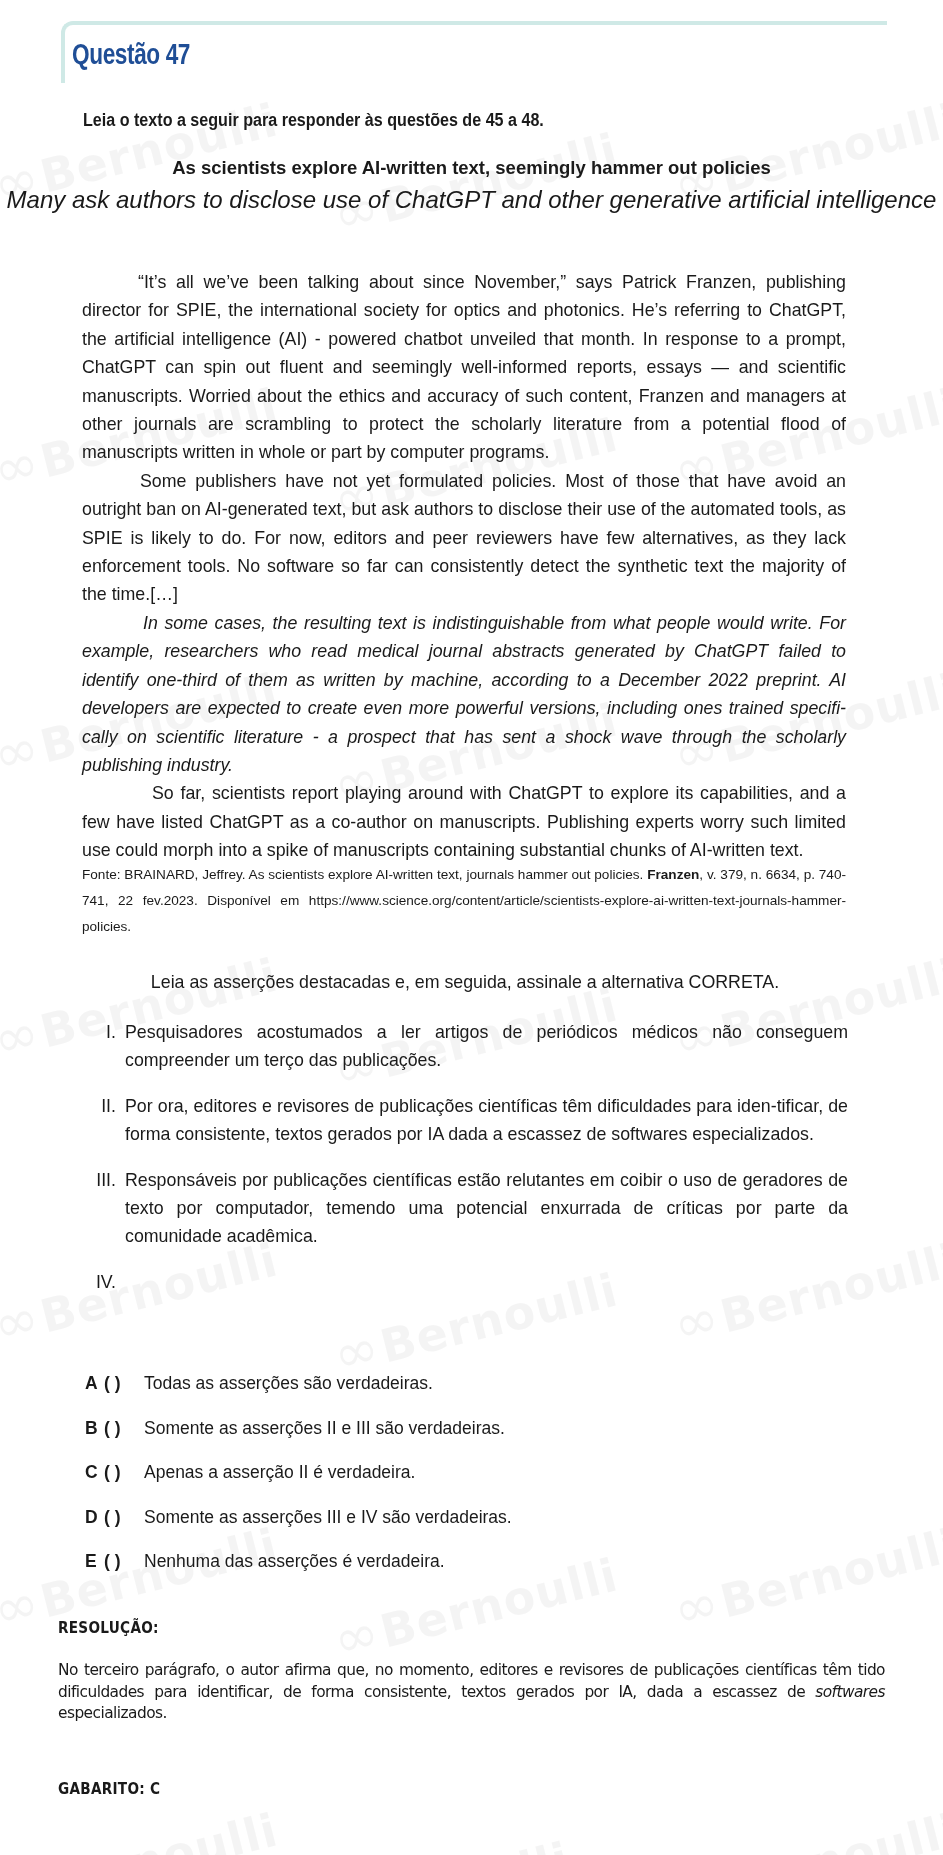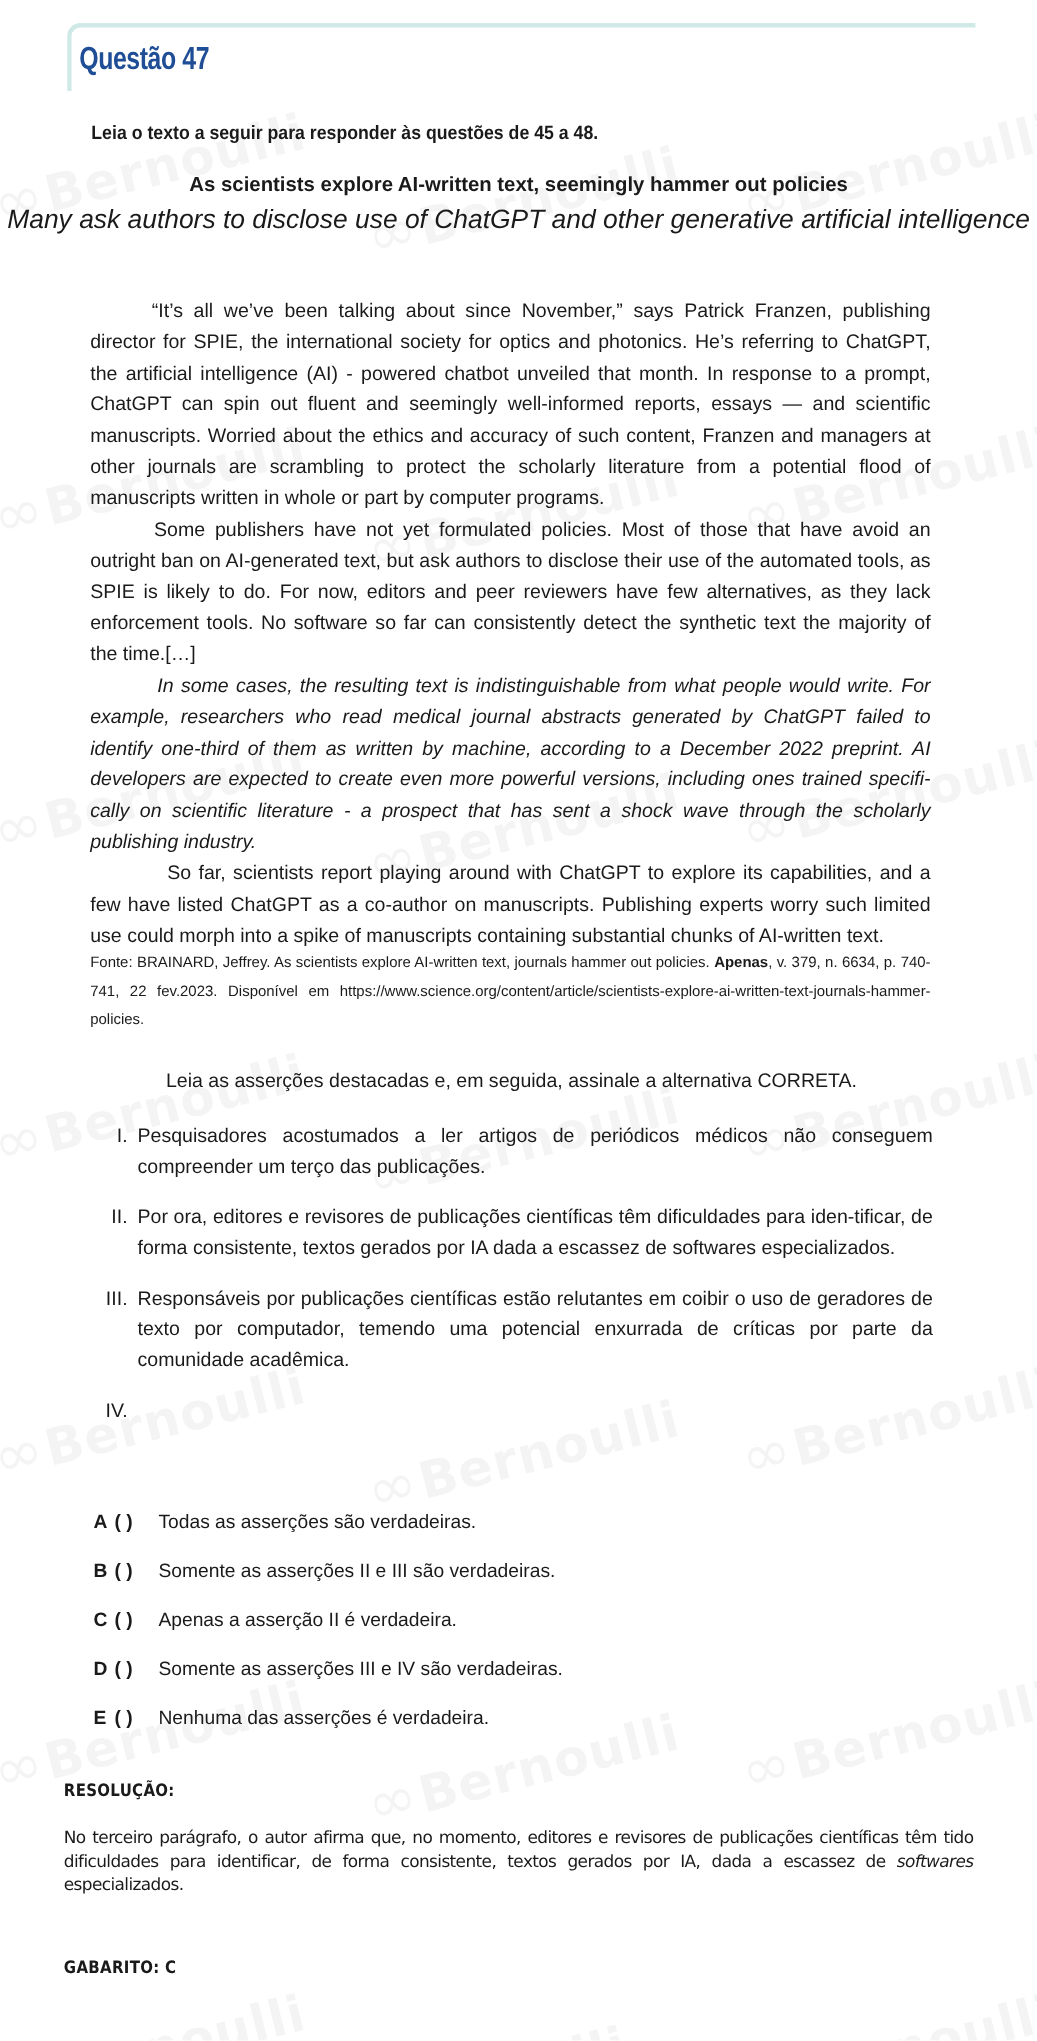--- a/index.html
+++ b/index.html
@@ -250,21 +250,21 @@
   <div class="article-title">As scientists explore AI-written text, seemingly hammer out policies</div>
   <div class="article-sub">Many ask authors to disclose use of ChatGPT and other generative artificial intelligence</div>
 
   <div class="article-body">
     <p class="p1">“It’s all we’ve been talking about since November,” says Patrick Franzen, publishing director for SPIE, the international society for optics and photonics. He’s referring to ChatGPT, the artificial intelligence (AI) - powered chatbot unveiled that month. In response to a prompt, ChatGPT can spin out fluent and seemingly well-informed reports, essays — and scientific manuscripts. Worried about the ethics and accuracy of such content, Franzen and managers at other journals are scrambling to protect the scholarly literature from a potential flood of manuscripts written in whole or part by computer programs.</p>
     <p class="p2">Some publishers have not yet formulated policies. Most of those that have avoid an outright ban on AI-generated text, but ask authors to disclose their use of the automated tools, as SPIE is likely to do. For now, editors and peer reviewers have few alternatives, as they lack enforcement tools. No software so far can consistently detect the synthetic text the majority of the time.[…]</p>
     <p class="p3">In some cases, the resulting text is indistinguishable from what people would write. For example, researchers who read medical journal abstracts generated by ChatGPT failed to identify one-third of them as written by machine, according to a December 2022 preprint. AI developers are expected to create even more powerful versions, including ones trained specifi-cally on scientific literature - a prospect that has sent a shock wave through the scholarly publishing industry.</p>
     <p class="p4">So far, scientists report playing around with ChatGPT to explore its capabilities, and a few have listed ChatGPT as a co-author on manuscripts. Publishing experts worry such limited use could morph into a spike of manuscripts containing substantial chunks of AI-written text.</p>
   </div>
 
-  <div class="source"><span>Fonte: BRAINARD, Jeffrey. As scientists explore AI-written text, journals hammer out policies. </span><b>Apenas</b><span>, v. 379, n. 6634, p. 740-741, 22 fev.2023. Disponível em https://www.science.org/content/article/scientists-explore-ai-written-text-journals-hammer-policies.</span></div>
+  <div class="source"><span>Fonte: BRAINARD, Jeffrey. As scientists explore AI-written text, journals hammer out policies. </span><b>Franzen</b><span>, v. 379, n. 6634, p. 740-741, 22 fev.2023. Disponível em https://www.science.org/content/article/scientists-explore-ai-written-text-journals-hammer-policies.</span></div>
 
   <div class="read-instr">Leia as asserções destacadas e, em seguida, assinale a alternativa CORRETA.</div>
 
   <ul class="assertions">
     <li class="assertion">
       <span class="num">I.</span>
       <span>Pesquisadores acostumados a ler artigos de periódicos médicos não conseguem compreender um terço das publicações.</span>
     </li>
     <li class="assertion">
       <span class="num">II.</span>

